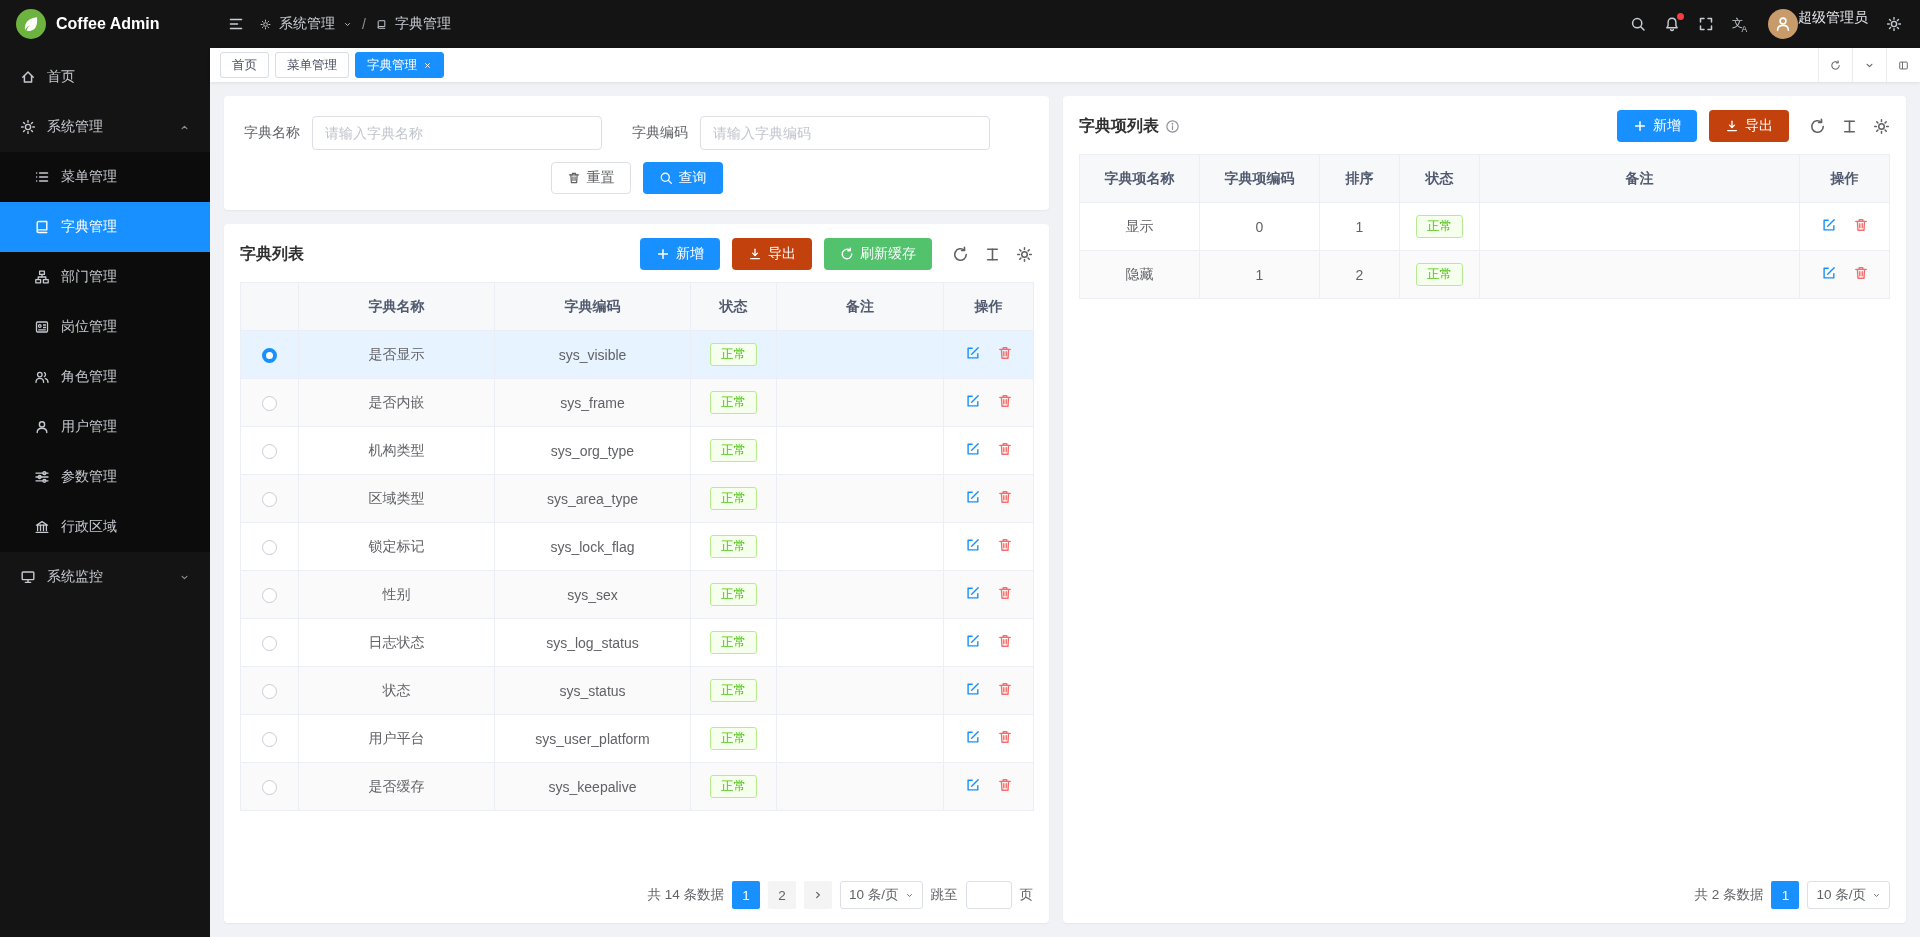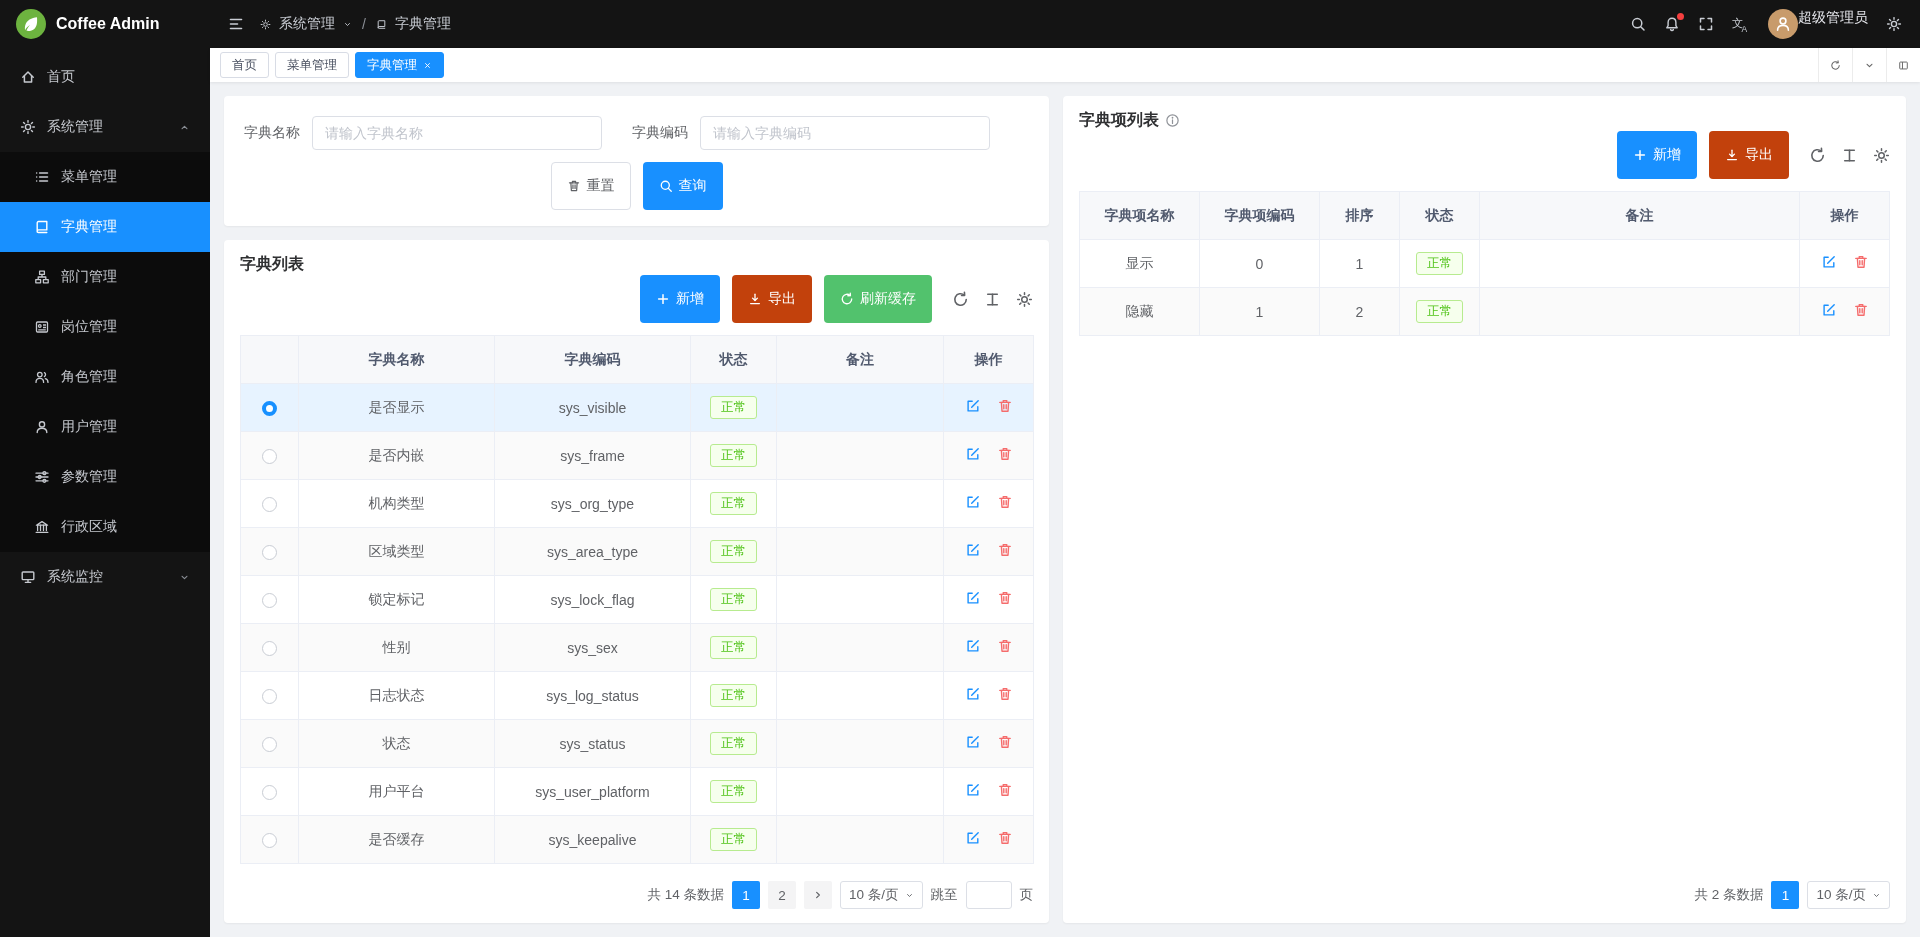--- a/index.html
+++ b/index.html
@@ -63,31 +63,31 @@
 
   .search-card { padding:20px 20px 16px; }
   .form-row { display:flex; align-items:center; gap:30px; }
   .field { display:flex; align-items:center; gap:12px; }
   .field label { color:#606266; white-space:nowrap; }
   .input { width:290px; height:34px; border:1px solid #dcdfe6; border-radius:4px; padding:8px 12px;
     font-size:14px; color:#606266; outline:none; font-family:inherit; }
   .input::placeholder { color:#c0c4cc; }
   .btn-row { display:flex; justify-content:center; gap:12px; margin-top:12px; }
 
-  .btn { height:48px; display:inline-flex; align-items:center; gap:6px; padding:0 15px;
+  .btn { height:32px; display:inline-flex; align-items:center; gap:6px; padding:0 15px;
     border-radius:4px; font-size:14px; border:1px solid transparent; cursor:pointer;
     background:#fff; color:#606266; font-family:inherit; white-space:nowrap; }
   .btn .ic { width:14px; height:14px; }
   .btn.plain { border-color:#dcdfe6; }
   .btn.primary { background:#1890ff; color:#fff; }
   .btn.warn { background:#c2410c; color:#fff; }
   .btn.success { background:#52c26d; color:#fff; }
 
   .table-card { flex:1; padding:14px 16px; display:flex; flex-direction:column; min-height:0; }
-  .card-head { display:flex; align-items:flex-start; margin-bottom:12px;flex-direction:column; }
+  .card-head { display:flex; align-items:center; margin-bottom:12px; }
   .card-title { font-size:16px; font-weight:700; color:#303133; display:flex; align-items:center;
     gap:6px; }
   .card-title .ic { width:15px; height:15px; color:#909399; }
   .toolbar { margin-left:auto; display:flex; align-items:center; gap:12px; }
   .tool-icons { display:flex; align-items:center; gap:15px; color:#606266; margin-left:8px; }
   .tool-icons .ic { width:17px; height:17px; cursor:pointer; }
 
   table { width:100%; border-collapse:collapse; font-size:14px; table-layout:fixed;padding-left:22px; }
   th,td { border:1px solid #ebeef5; height:48px; text-align:center; padding:0 8px;
     overflow:hidden; white-space:nowrap; text-overflow:ellipsis; }

